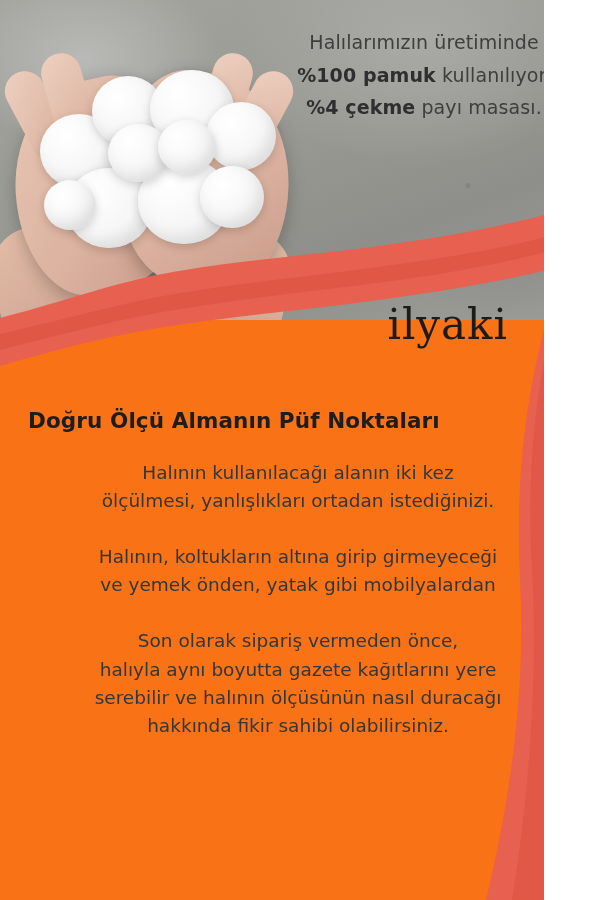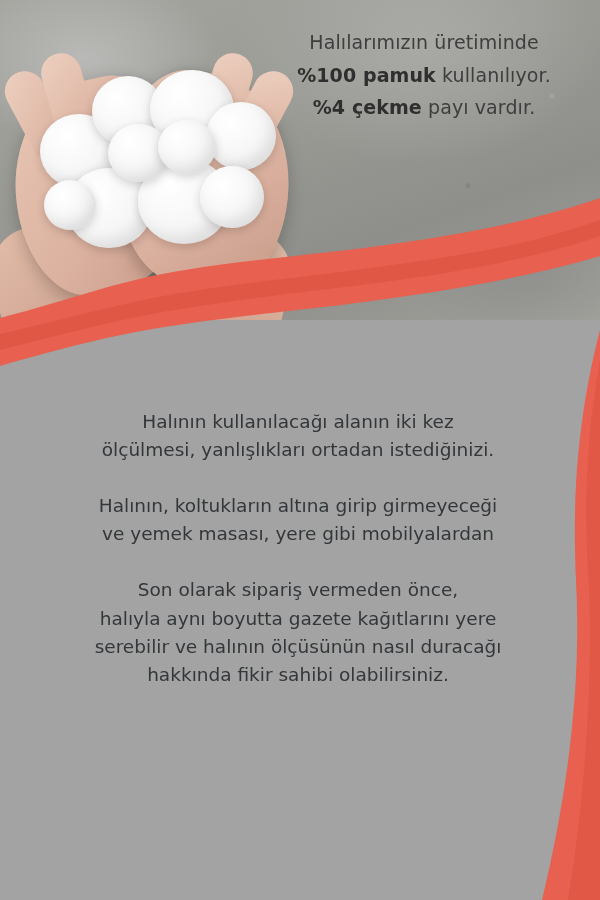--- a/index.html
+++ b/index.html
@@ -5,24 +5,24 @@
   html, body {
     margin: 0;
     padding: 0;
     background: #ffffff;
   }
   body {
     font-family: "DejaVu Sans", sans-serif;
   }
   .page {
     position: relative;
-    width: 600px;
+    width: 544px;
     height: 900px;
     overflow: hidden;
-    background: #a3a3a3;
+    background: #f97316;
   }
 
   
   .hero {
     position: absolute;
     left: 0; top: 0;
     width: 600px; height: 320px;
     overflow: hidden;
   }
   .hero-bg {
@@ -205,45 +205,49 @@
         <div class="puff" style="left:170px; top:104px; width:64px;  height:62px;"></div>
         <div class="puff" style="left:78px;  top:62px;  width:62px;  height:58px;"></div>
         <div class="puff" style="left:128px; top:58px;  width:58px;  height:54px;"></div>
         <div class="puff" style="left:14px;  top:118px; width:52px;  height:50px;"></div>
       </div>
     </div>
 
     <div class="hero-text">
       <span class="ln">Halılarımızın üretiminde</span>
       <span class="ln"><b>%100 pamuk</b><span> kullanılıyor.</span></span>
-      <span class="ln"><b>%4 çekme</b><span> payı vardır.</span></span>
+      <span class="ln"><b>%4 çekme</b><span> payı masası.</span></span>
     </div>
   </div>
 
   <svg class="swoosh" viewBox="0 0 600 170" preserveAspectRatio="none">
     <path d="M0,122 C70,104 120,84 185,74 C268,61 330,58 420,44 C500,32 560,16 600,2 L600,60 C560,72 500,86 420,98 C330,112 268,116 185,128 C120,137 70,150 0,170 Z" fill="#e8604f"></path>
     <path d="M0,138 C80,120 130,104 200,94 C290,81 350,76 440,62 C520,50 565,36 600,24 L600,40 C565,52 520,64 440,78 C350,92 290,96 200,110 C130,120 80,134 0,154 Z" fill="#d9503f" opacity="0.55"></path>
   </svg>
 
+  <div class="brand">
+    <span class="dotless">ilyaki</span>
+  </div>
 
   <svg class="edge" viewBox="0 0 110 570" preserveAspectRatio="none">
     <path d="M110,0 L110,570 L52,570 C76,470 92,360 86,250 C81,150 92,70 110,0 Z" fill="#e8604f"></path>
     <path d="M110,30 L110,570 L78,570 C96,460 104,340 98,240 C93,150 100,90 110,30 Z" fill="#d9503f" opacity="0.5"></path>
   </svg>
 
   <div class="content">
+    <h1>Doğru Ölçü Almanın Püf Noktaları</h1>
 
     <p class="para">
       <span class="ln">Halının kullanılacağı alanın iki kez</span>
       <span class="ln">ölçülmesi, yanlışlıkları ortadan istediğinizi.</span>
     </p>
 
     <p class="para">
       <span class="ln">Halının, koltukların altına girip girmeyeceği</span>
-      <span class="ln">ve yemek masası, yere gibi mobilyalardan</span>
+      <span class="ln">ve yemek önden, yatak gibi mobilyalardan</span>
     </p>
 
     <p class="para">
       <span class="ln">Son olarak sipariş vermeden önce,</span>
       <span class="ln">halıyla aynı boyutta gazete kağıtlarını yere</span>
       <span class="ln">serebilir ve halının ölçüsünün nasıl duracağı</span>
       <span class="ln">hakkında fikir sahibi olabilirsiniz.</span>
     </p>
   </div>
 

